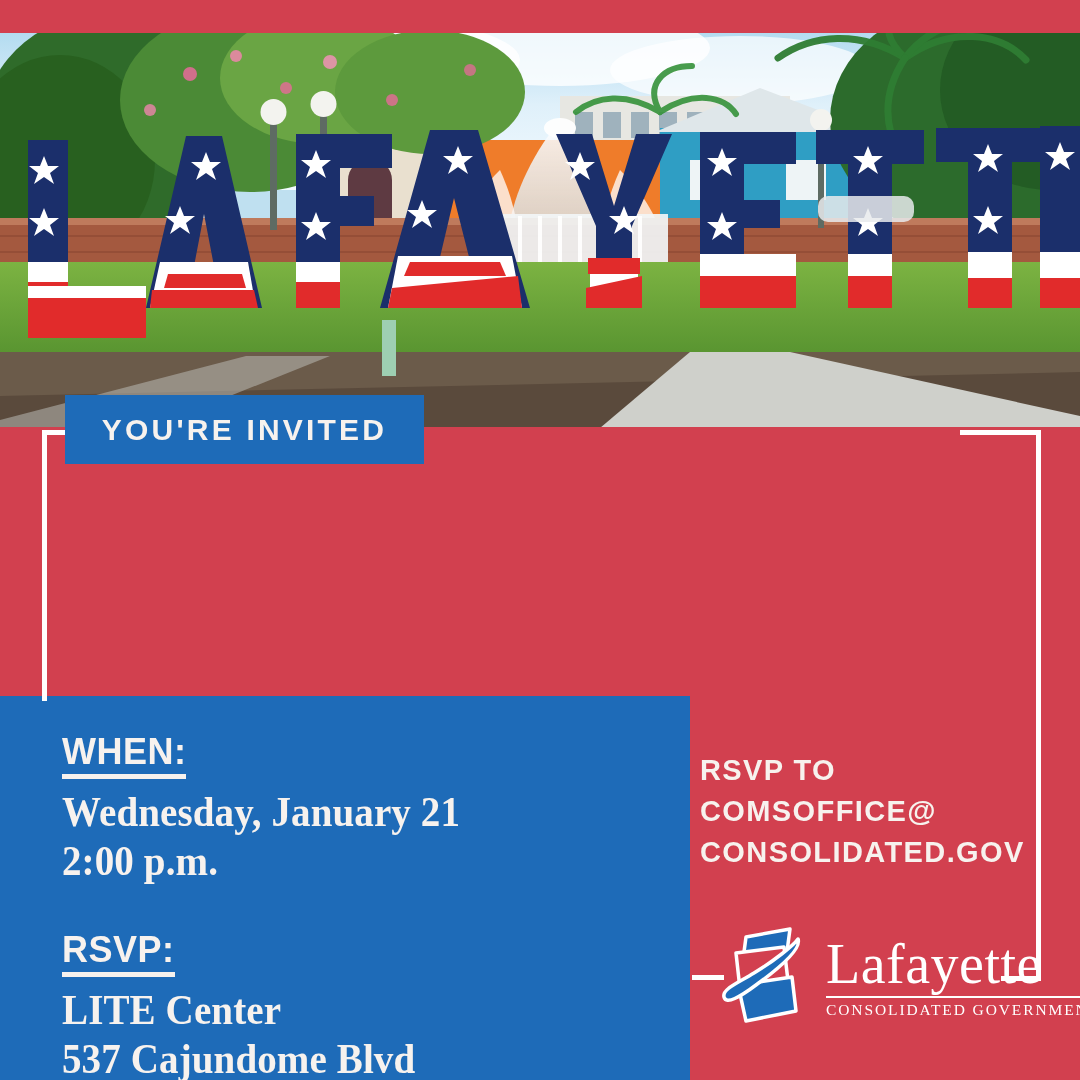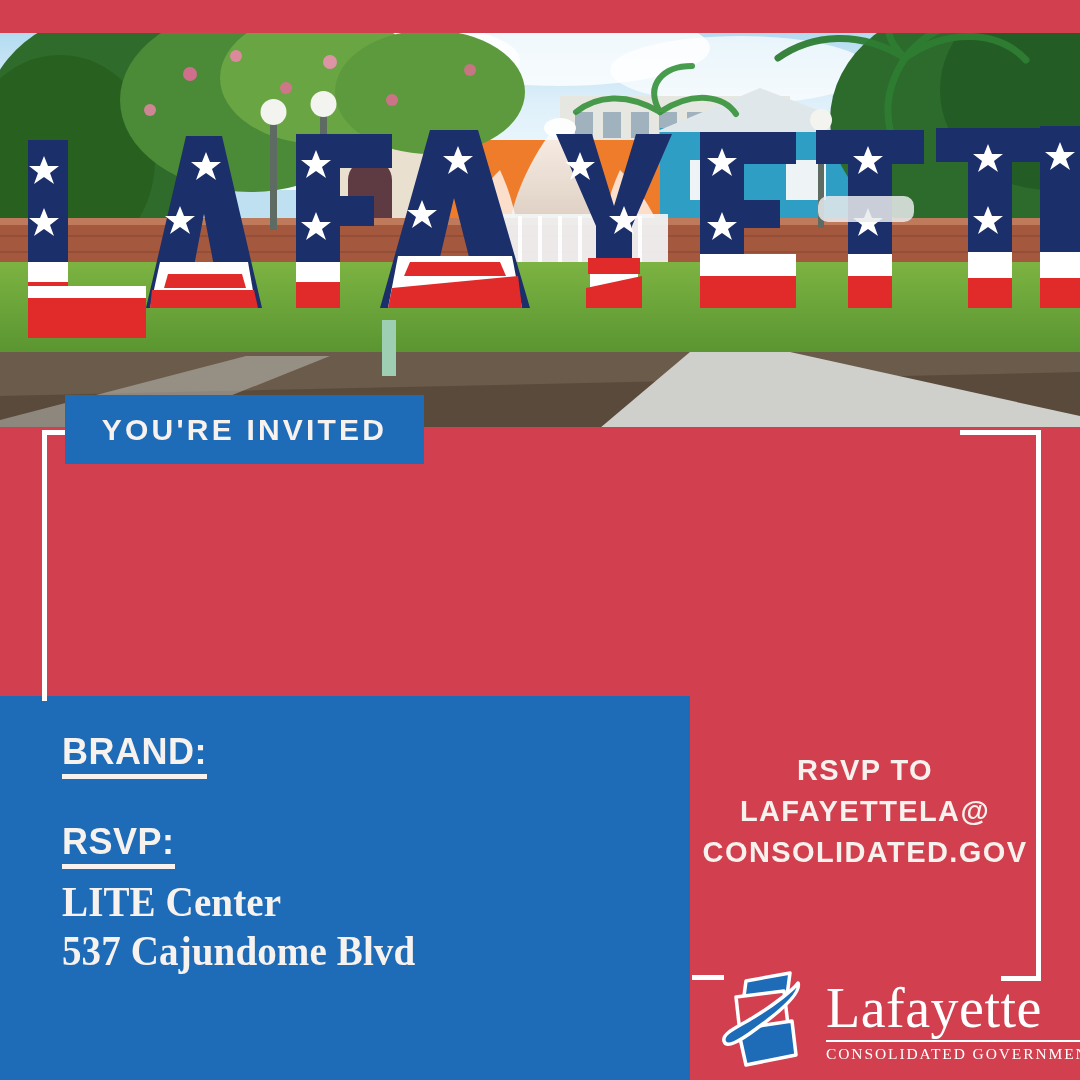--- a/index.html
+++ b/index.html
@@ -121,29 +121,29 @@
     transform:scaleX(0.93);transform-origin:left center;
     white-space:nowrap;
   }
   .info-group-when{ margin-top:0; }
   .info-group-where{ margin-top:44px; }
   .info-lines{ margin-top:9px; }
 
   
   .rsvp{
     position:absolute;left:700px;top:750px;width:330px;z-index:5;
-    text-align:center;color:#F7F2EE;
+    color:#F7F2EE;
     font-family:"Liberation Sans", sans-serif;
     font-weight:bold;font-size:29px;line-height:1.42;
     letter-spacing:1.4px;
   }
 
   
   .logo{
-    position:absolute;left:716px;top:967px;width:310px;height:104px;z-index:6;
+    position:absolute;left:716px;top:923px;width:310px;height:104px;z-index:6;
     display:flex;align-items:center;
   }
   .logo-mark{width:104px;height:104px;flex:0 0 104px;}
   .logo-text{
     margin-left:6px;color:#ffffff;
     display:flex;flex-direction:column;justify-content:center;
     padding-top:6px;
   }
   .logo-word{
     font-family:"Liberation Serif", serif;
@@ -383,38 +383,42 @@
   <div class="badge">
     <span class="badge-label">YOU'RE INVITED</span>
   </div>
 
 
   <div class="blue-block"></div>
 
   <div class="info">
     <div class="info-group-when">
       <div>
-        <span class="info-label">BRAND:</span>
+        <span class="info-label">WHEN:</span>
+      </div>
+      <div class="info-lines">
+        <div class="info-line">Wednesday, January 21</div>
+        <div class="info-line">2:00 p.m.</div>
       </div>
     </div>
 
     <div class="info-group-where">
       <div>
         <span class="info-label">RSVP:</span>
       </div>
       <div class="info-lines">
         <div class="info-line">LITE Center</div>
         <div class="info-line">537 Cajundome Blvd</div>
       </div>
     </div>
   </div>
 
   <div class="rsvp">
     <div>RSVP TO</div>
-    <div>LAFAYETTELA@</div>
+    <div>COMSOFFICE@</div>
     <div>CONSOLIDATED.GOV</div>
   </div>
 
   <div class="frame-dash"></div>
 
   <div class="logo">
     <svg class="logo-mark" viewBox="0 0 104 104">
 
       <path d="M30 14 L74 6 L70 36 L26 44 Z" fill="#1E6BB8" stroke="#ffffff" stroke-width="3.5" stroke-linejoin="round"></path>
 

